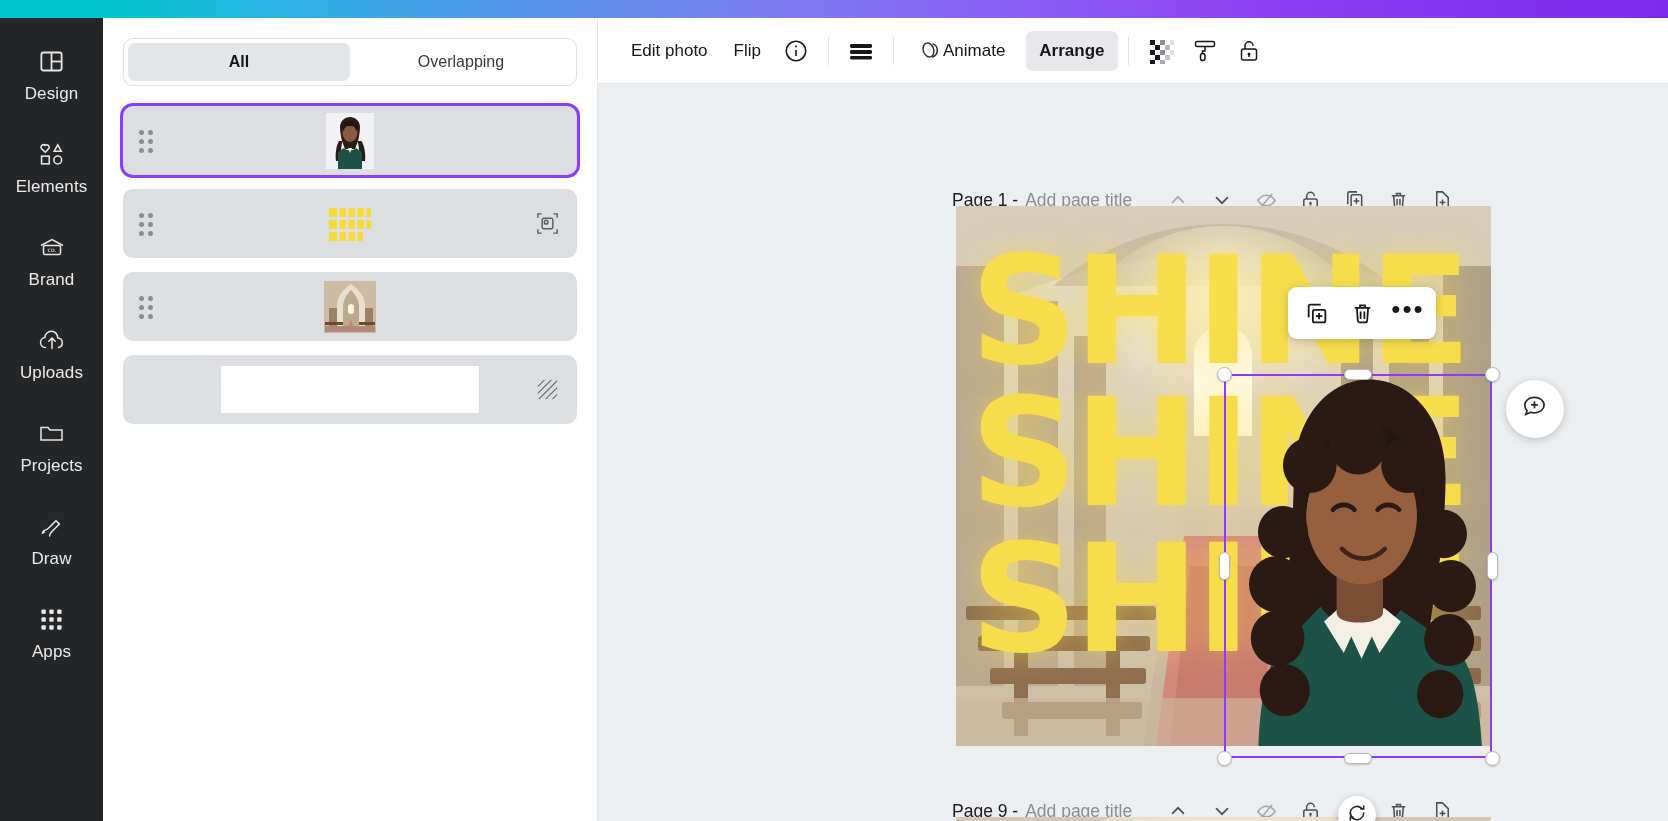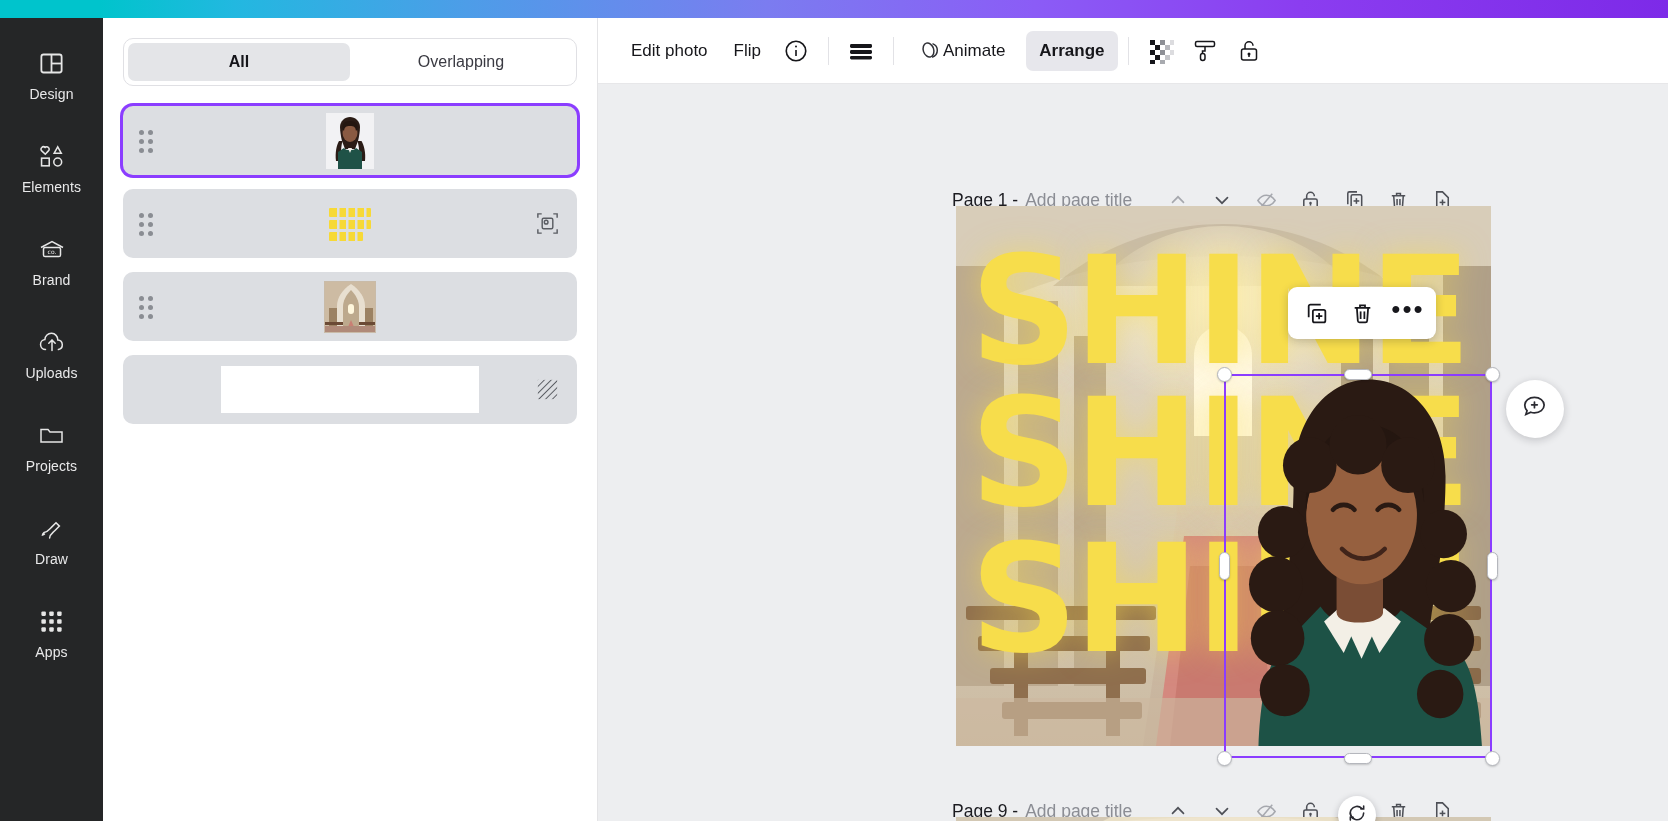--- a/index.html
+++ b/index.html
@@ -34,21 +34,21 @@
   .rail-item {
     width: 82px; height: 78px;
     display: flex; flex-direction: column;
     align-items: center; justify-content: center;
     gap: 7px;
     border-radius: 8px;
     cursor: pointer;
     margin-bottom: 15px;
   }
   .rail-ico { color: #e6e6e6; display: flex; align-items: center; justify-content: center; height: 30px; }
-  .rail-lbl { color: #e9e9ea; font-size: 14px; letter-spacing: .1px; }
+  .rail-lbl { color: #e9e9ea; font-size: 17px; letter-spacing: .1px; }
 
   
   .panel {
     position: absolute; top: 18px; left: 103px;
     width: 495px; height: 803px;
     background: #ffffff;
     border-right: 1px solid #e4e4e6;
     z-index: 20;
   }
   .panel-tabs {

